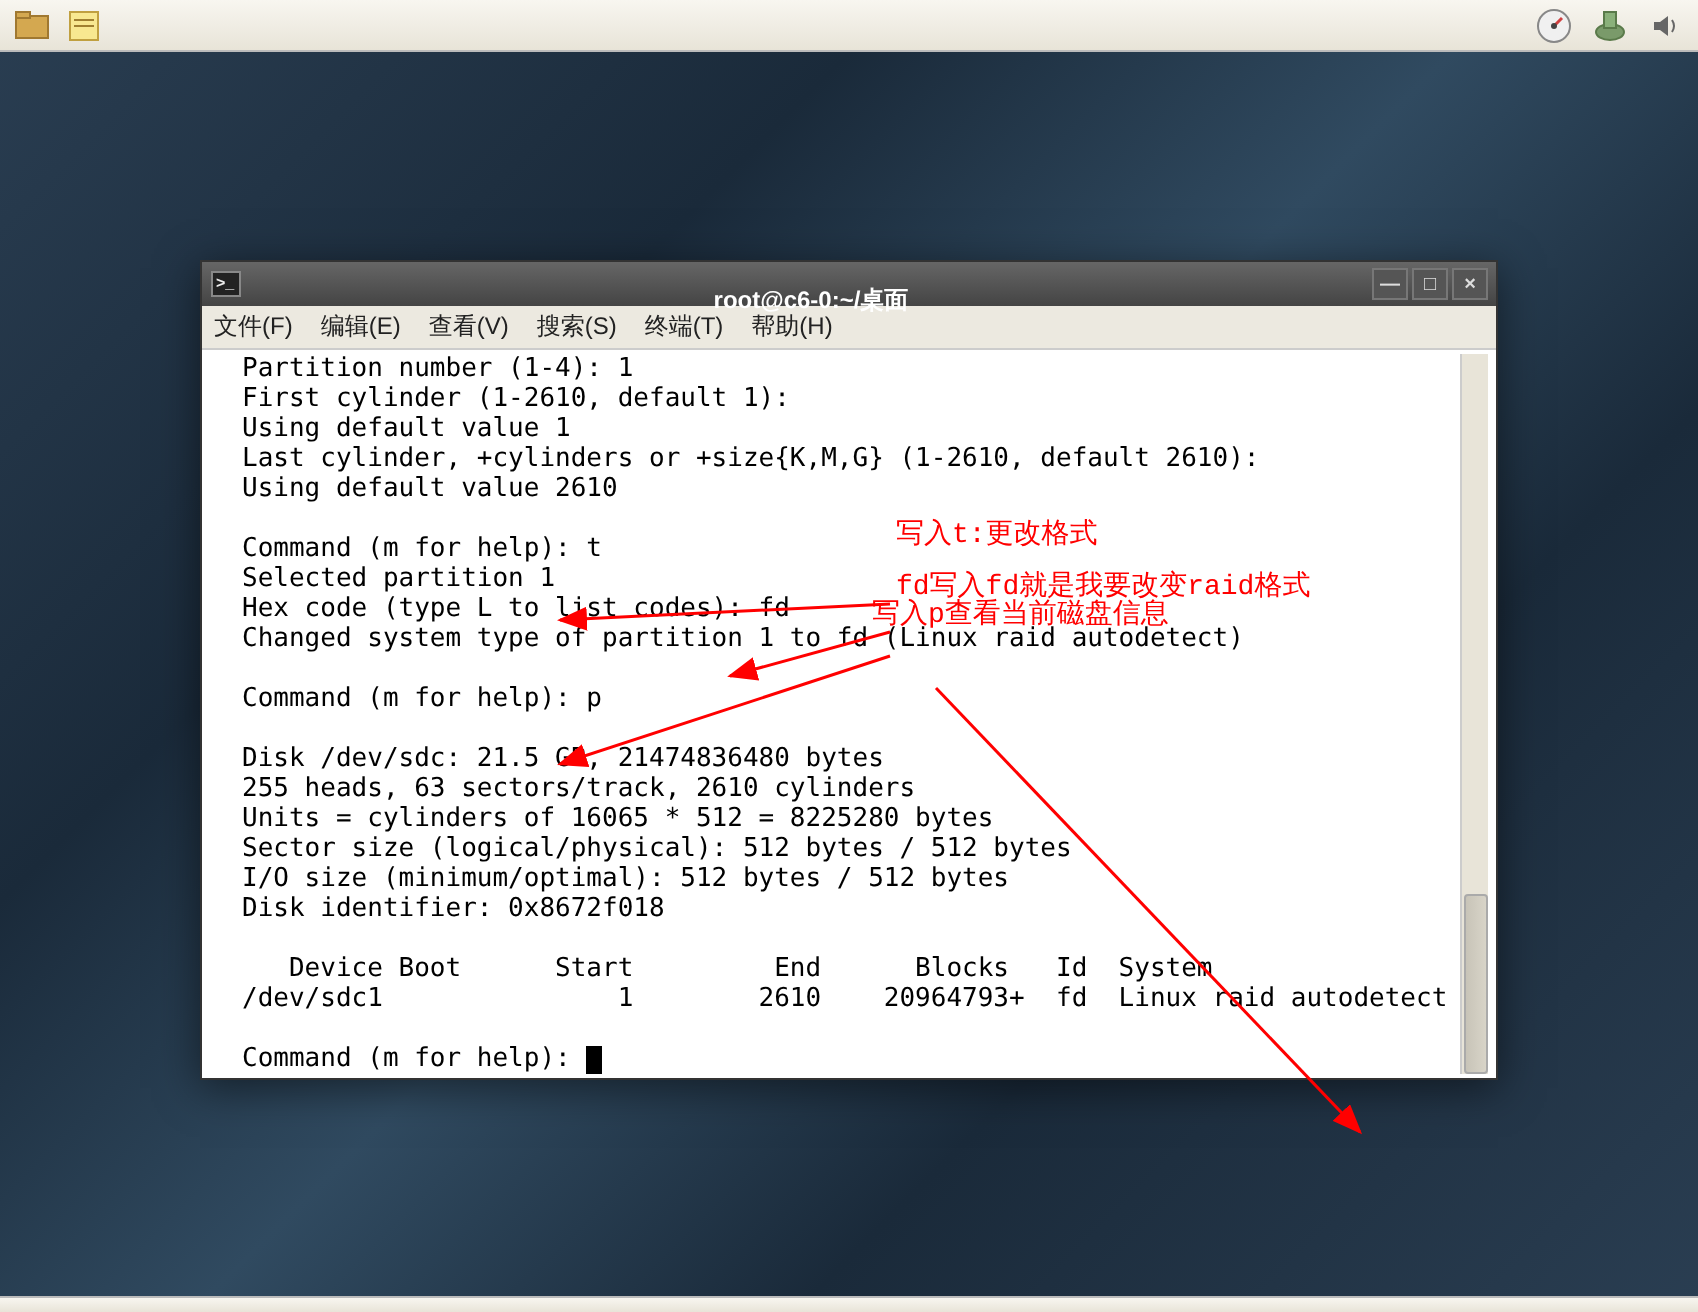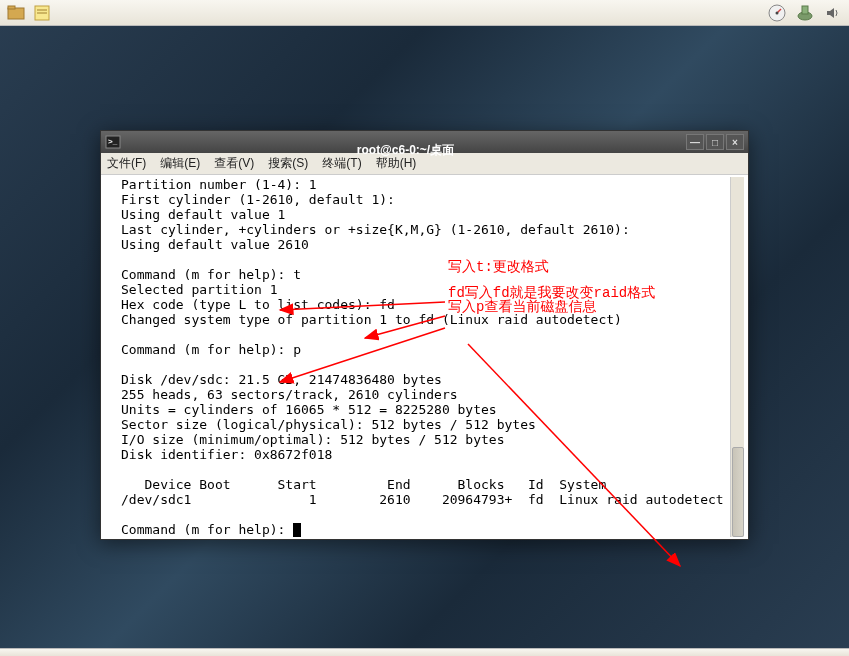--- a/index.html
+++ b/index.html
@@ -196,21 +196,21 @@
 
 Command (m for help): <span class="cursor-block"></span></div>
     <div class="scrollbar">
       <div class="scrollbar-thumb" style="top:270px;height:90px"></div>
     </div>
   </div>
 </div>
 
 <div class="annotation" style="left:448px; top:258px">写入t:更改格式</div>
 <div class="annotation" style="left:448px; top:284px">fd写入fd就是我要改变raid格式</div>
-<div class="annotation" style="left:448px; top:298px">写入p查看当前磁盘信息</div>
+<div class="annotation" style="left:436px; top:298px">写入p查看当前磁盘信息</div>
 
 <svg class="arrow-svg" width="849" height="656">
   <defs>
     <marker id="arrowhead" markerWidth="10" markerHeight="8" refX="9" refY="4" orient="auto">
       <polygon points="0 0, 10 4, 0 8" fill="#ff0000"></polygon>
     </marker>
   </defs>
 
   <line x1="445" y1="276" x2="280" y2="284" stroke="#ff0000" stroke-width="1.5" marker-end="url(#arrowhead)"></line>
 

